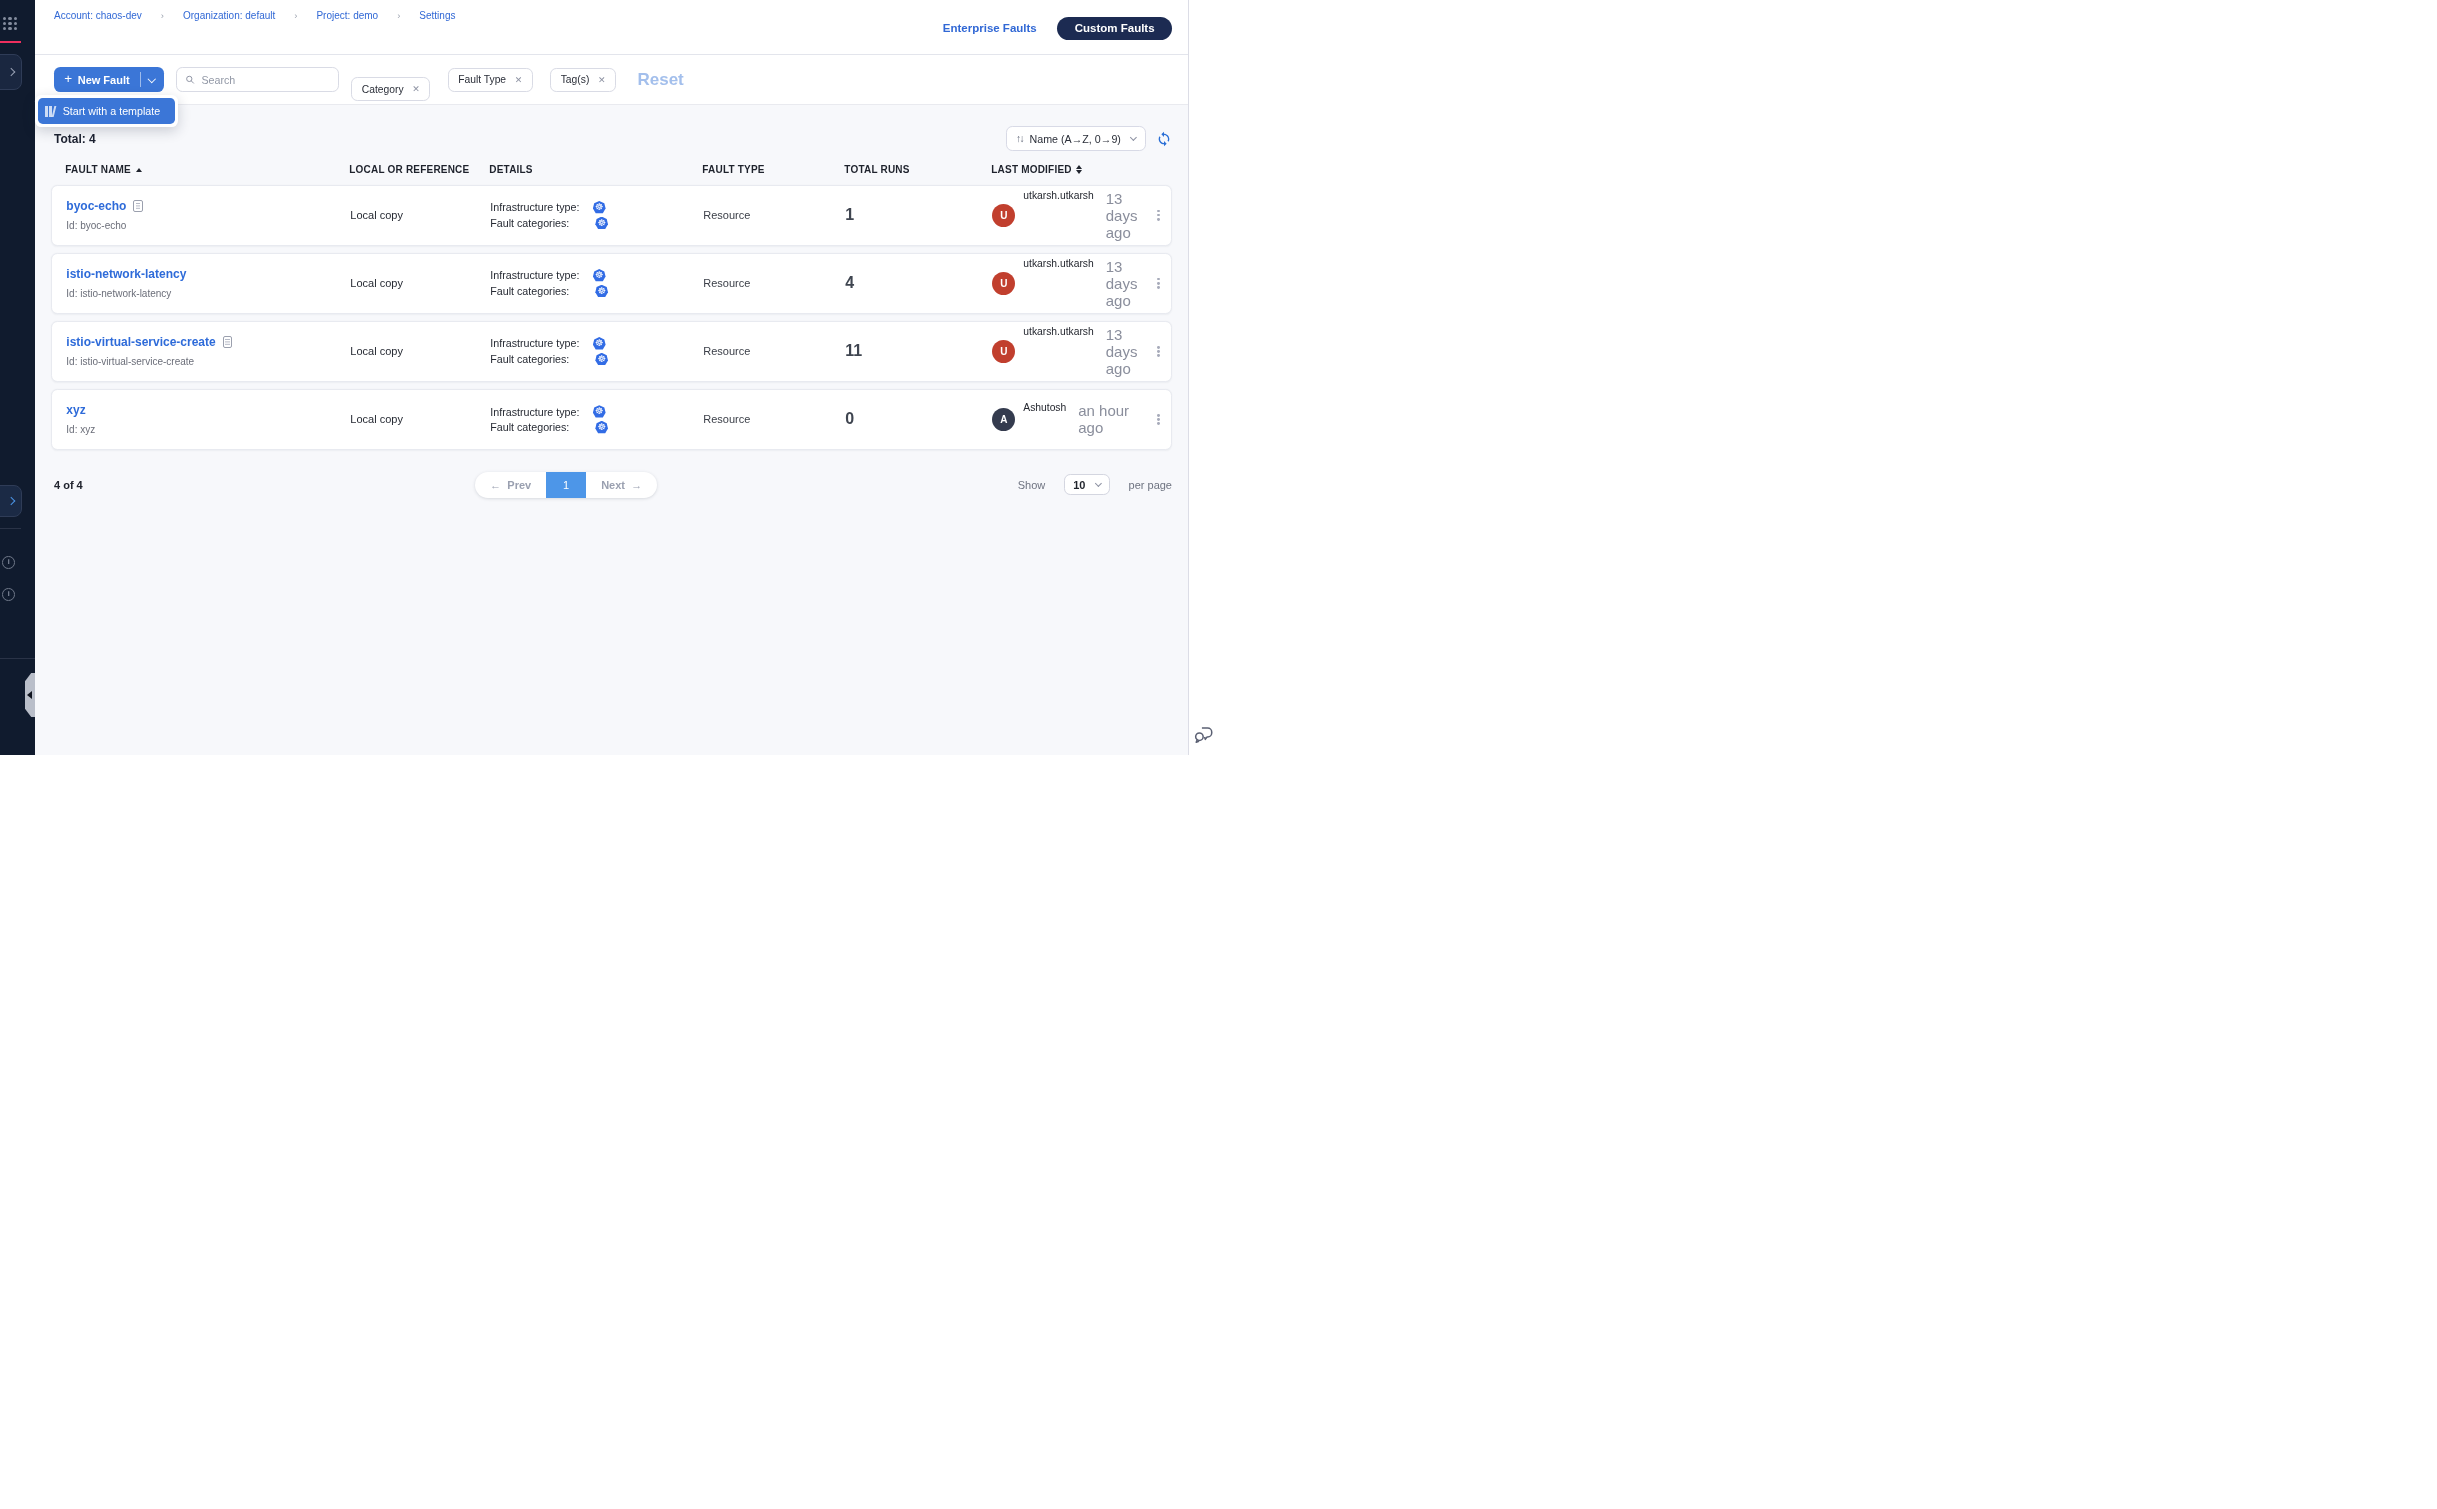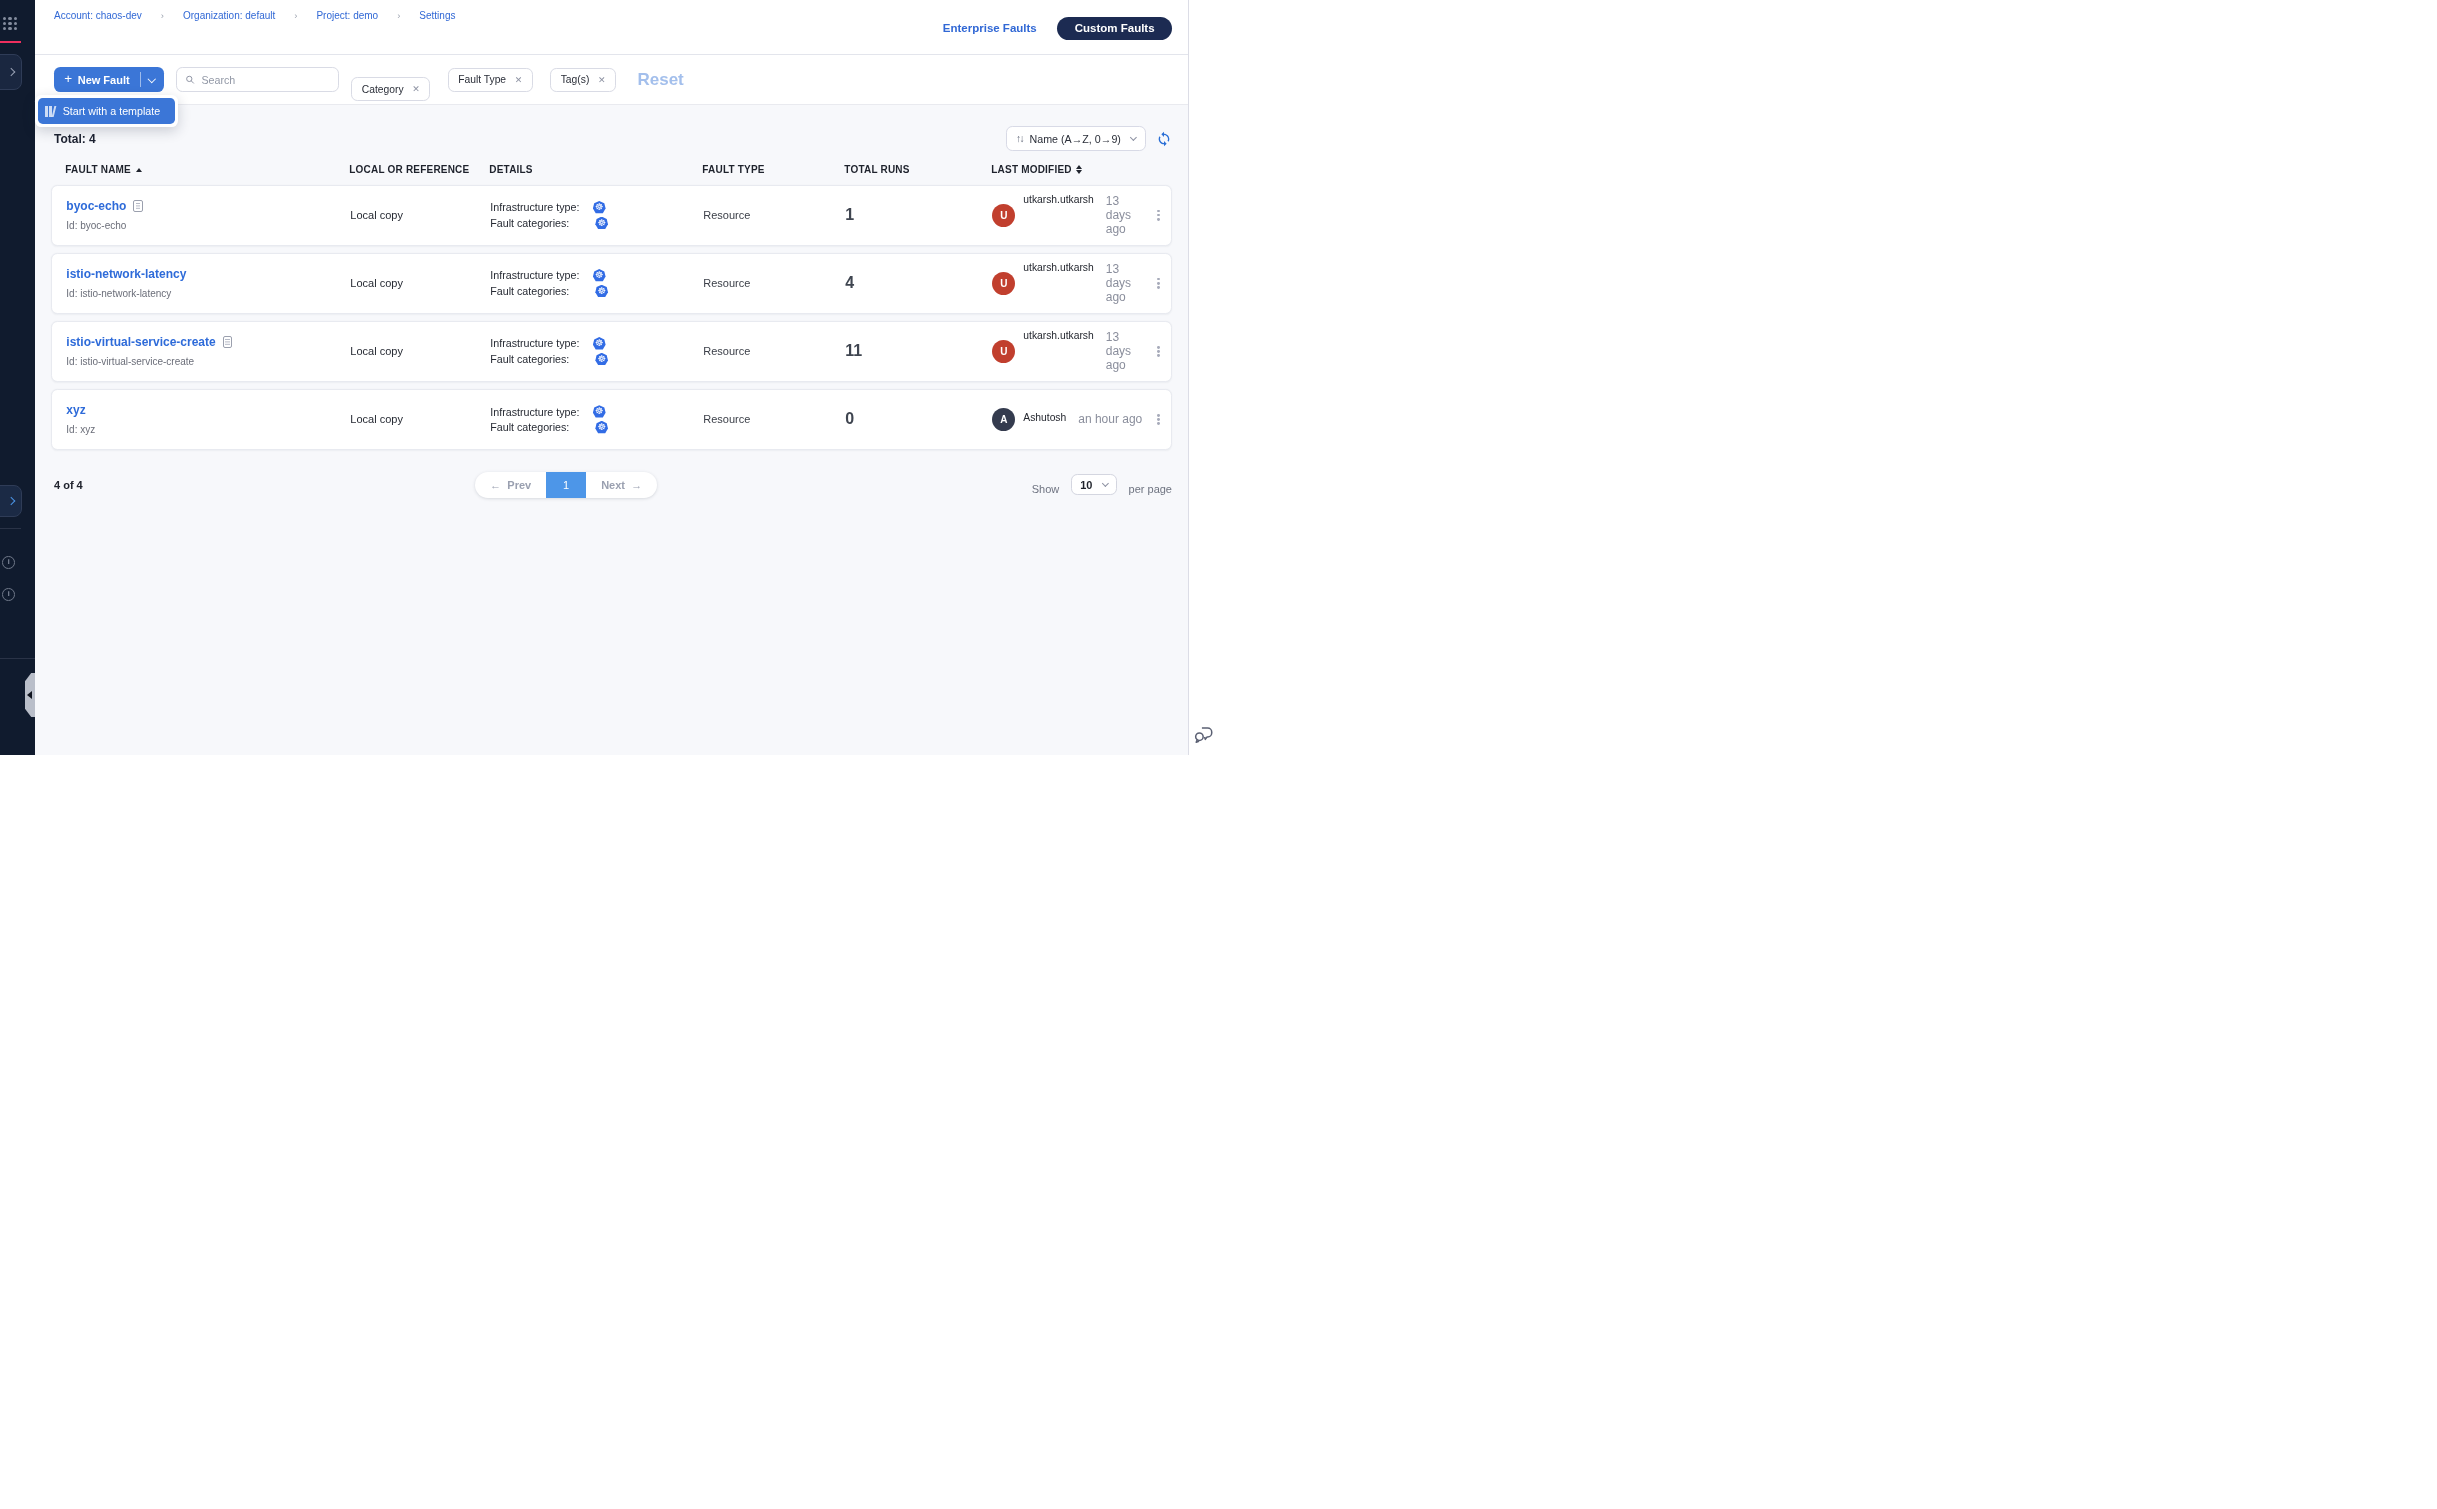--- a/index.html
+++ b/index.html
@@ -92,30 +92,30 @@
   .detail-line { display:flex; align-items:center; font-size:10.7px; color:#262A33; }
   .k8s { width:12.7px; height:12.7px; margin-left:13.5px; background:#326CE5; color:#fff; clip-path:polygon(50% 0,90% 19%,100% 60%,78% 97%,22% 97%,0 60%,10% 19%); font-size:9.5px; line-height:12.7px; text-align:center; display:inline-block; }
   .detail-line:first-child .k8s { margin-left:13.5px; }
   .detail-line:last-child .k8s { margin-left:26px; }
   .type-cell { font-size:11px; color:#3C4049; }
   .runs-cell { font-size:16px; font-weight:700; color:#3F4550; }
   .modified-cell { display:flex; align-items:center; gap:8px; }
   .avatar { width:23px; height:23px; border-radius:50%; color:#fff; font-size:10px; font-weight:700; display:flex; align-items:center; justify-content:center; flex:0 0 23px; }
   .mod-text { display:flex; flex-direction:row; gap:12px; }
   .mod-user { font-size:10.3px; color:#24272F; }
-  .mod-time { font-size:12px; color:#8A8E9C; }
+  .mod-time { font-size:15px; color:#8A8E9C; }
   .menu-cell { display:flex; justify-content:center; cursor:pointer; }
   .dots i { display:block; width:2.8px; height:2.8px; border-radius:50%; background:#A7ABBA; margin:1.3px; }
 
   .pager-row { position:relative; display:flex; align-items:center; margin:21.4px 16px 0 19px; height:27px; }
   .count-label { font-size:11px; font-weight:700; color:#21242E; }
   .pager-pill { position:absolute; left:421px; display:flex; align-items:stretch; height:26px; background:#fff; border-radius:13.5px; overflow:hidden; box-shadow:0 0.8px 3.2px rgba(50,60,80,.18); }
   .pg-btn { display:flex; align-items:center; gap:6.3px; padding:0 15px; font-size:11px; font-weight:600; color:#9AA0B0; background:none; border:none; cursor:pointer; }
   .pg-page { width:40px; background:#4D96E8; color:#fff; font-size:11px; display:flex; align-items:center; justify-content:center; border:none; cursor:pointer; }
-  .pager-right { margin-left:auto; display:flex; align-items:flex-end; gap:12px; font-size:11px; color:#6E7380; }
+  .pager-right { margin-left:auto; display:flex; align-items:center; gap:19px; font-size:11px; color:#6E7380; }
   .size-select { height:21px; border:0.8px solid #D4D6E0; border-radius:6.3px; background:#fff; display:flex; align-items:center; gap:7.1px; padding:0 8px; font-size:11px; font-weight:700; color:#1F232B; cursor:pointer; }
 
   
   .right-rail { width:31px; flex:0 0 31px; border-left:0.8px solid #DCDDE6; background:#fff; position:relative; }
   .chat-btn { position:absolute; left:4px; bottom:6.3px; background:none; border:none; cursor:pointer; padding:0; }
 </style>
 </head>
 <body>
 
 <div class="app">

